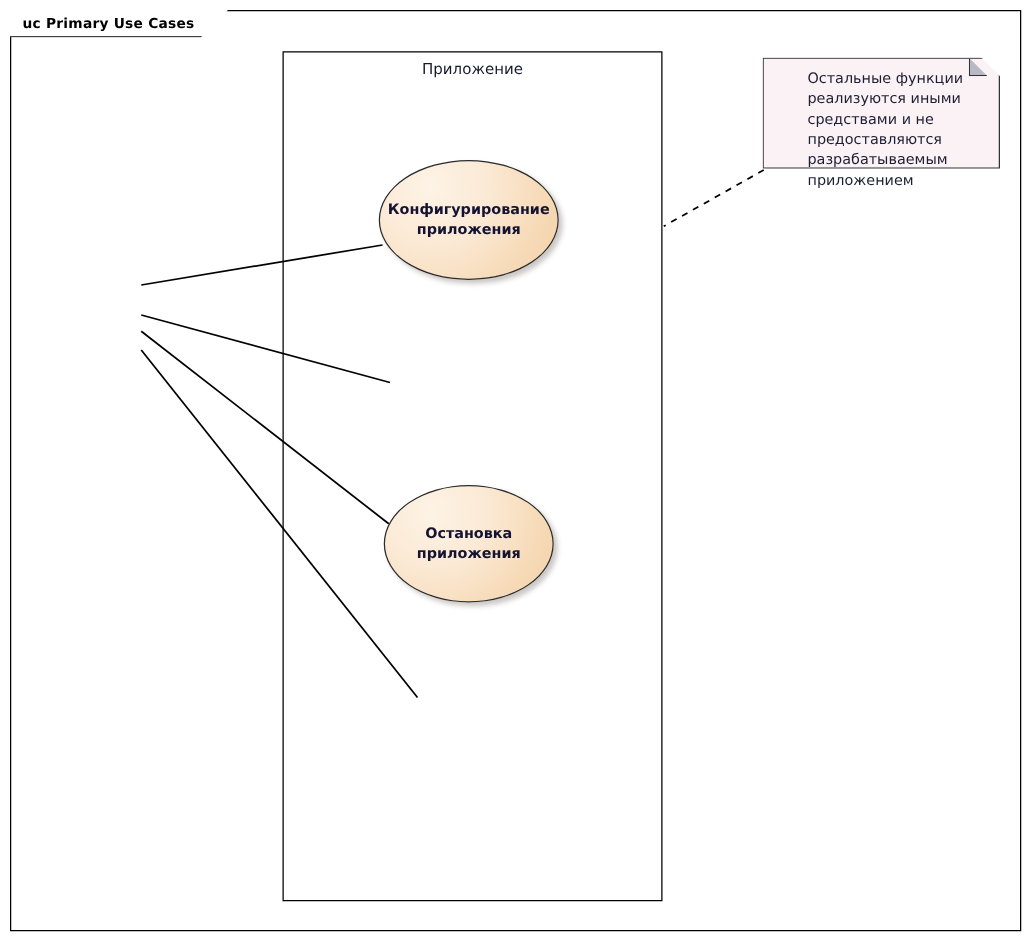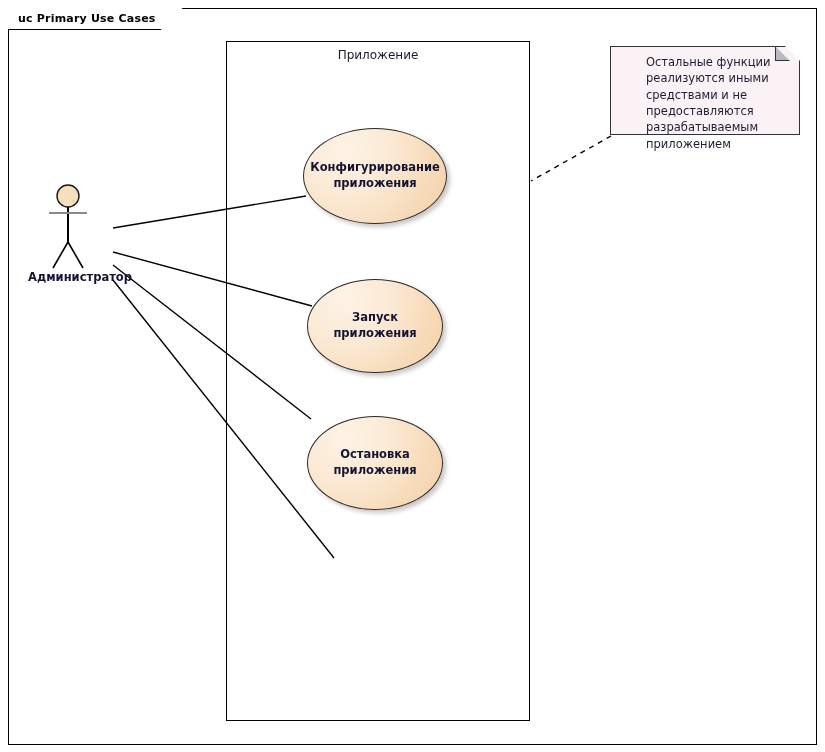--- a/index.html
+++ b/index.html
@@ -177,40 +177,27 @@
   <div class="boundary-label">Приложение</div>
 
   <svg class="links" viewBox="0 0 825 752" width="825" height="752" xmlns="http://www.w3.org/2000/svg">
     <line x1="113" y1="228" x2="306" y2="196" stroke="#000000" stroke-width="1.4"></line>
     <line x1="113" y1="252" x2="312" y2="306" stroke="#000000" stroke-width="1.4"></line>
     <line x1="113" y1="265" x2="311" y2="419" stroke="#000000" stroke-width="1.4"></line>
     <line x1="113" y1="280" x2="334" y2="558" stroke="#000000" stroke-width="1.4"></line>
     <line x1="611" y1="136" x2="531" y2="181" stroke="#000000" stroke-width="1.4" stroke-dasharray="5,5"></line>
   </svg>
 
-  <div class="actor">
-    <svg width="120" height="105" viewBox="0 0 120 105" xmlns="http://www.w3.org/2000/svg">
-      <circle cx="48" cy="16" r="11" fill="#f7dfbe" stroke="#1a1a1a" stroke-width="1.4"></circle>
-      <line x1="48" y1="27" x2="48" y2="62" stroke="#000000" stroke-width="2"></line>
-      <line x1="29" y1="33" x2="67" y2="33" stroke="#8a8a8a" stroke-width="2"></line>
-      <line x1="48" y1="62" x2="33" y2="88" stroke="#000000" stroke-width="1.6"></line>
-      <line x1="48" y1="62" x2="63" y2="88" stroke="#000000" stroke-width="1.6"></line>
-    </svg>
-    <div class="actor-label">Администратор</div>
-  </div>
 
   <div class="usecase" style="left:303px; top:128px; width:144px; height:96px;">
     <span class="usecase-text">Конфигурирование<br>приложения</span>
   </div>
 
-  <div class="usecase" style="left:307px; top:279px; width:136px; height:94px;">
-    <span class="usecase-text">Запуск приложения</span>
-  </div>
-
-  <div class="usecase" style="left:307px; top:416px; width:136px; height:94px;">
+
+  <div class="usecase" style="left:307px; top:388px; width:136px; height:94px;">
     <span class="usecase-text">Остановка<br>приложения</span>
   </div>
 
 
   <div class="note"></div>
   <div class="note-fold"></div>
   <div class="note-text">Остальные функции реализуются иными средствами и не предоставляются разрабатываемым приложением</div>
 
 </div>
 

